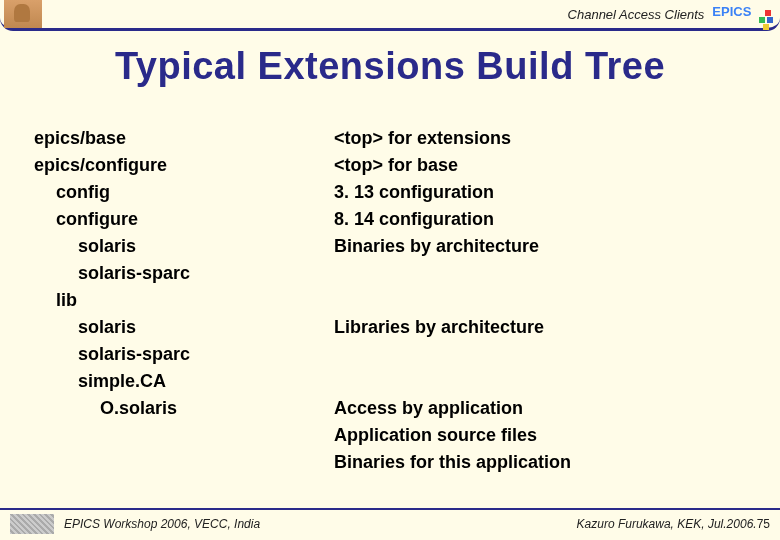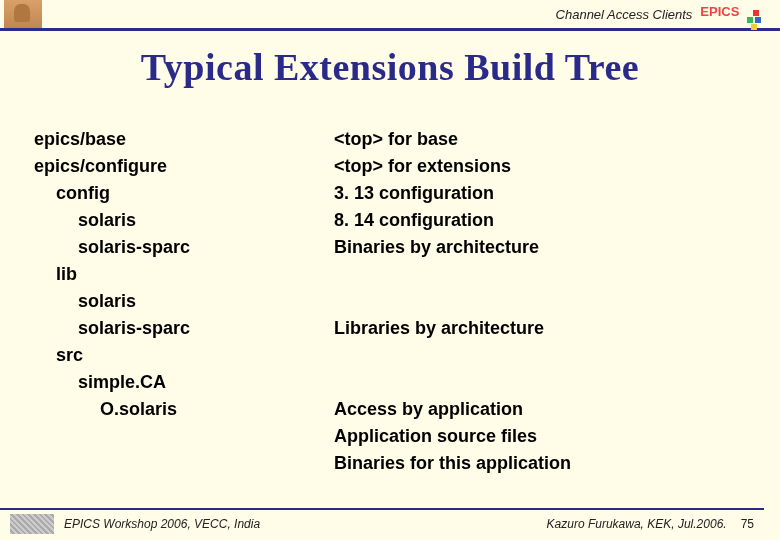--- a/index.html
+++ b/index.html
@@ -11,20 +11,21 @@
     font-family: Arial, Helvetica, sans-serif;
     position: relative;
     overflow: hidden;
   }
   .header {
     position: relative;
     height: 28px;
     border-bottom: 3px solid #2a2a8a;
     display: flex;
     align-items: center;
+    border-radius: 13px;
   }
   .header-emblem {
     width: 38px;
     height: 28px;
     background: linear-gradient(180deg, #d9a06a 0%, #c08850 100%);
     margin-left: 4px;
     position: relative;
   }
   .header-emblem::after {
     content: "";
@@ -37,39 +38,39 @@
   .header-label {
     margin-left: auto;
     font-style: italic;
     font-size: 13px;
     color: #222;
     padding-right: 8px;
   }
   .header-logo {
     font-weight: bold;
     font-size: 13px;
-    color: #ef4444;
-    padding-right: 17px;
+    color: #3b82f6;
+    padding-right: 5px;
     line-height: 1;
   }
   .header-logo .squares {
     display: inline-block;
     width: 20px;
     height: 14px;
     position: relative;
     vertical-align: -8px;
   }
   .sq { position: absolute; width: 6px; height: 6px; }
   .sq1 { background: #e33; top: 0; left: 10px; }
   .sq2 { background: #3b5; top: 7px; left: 4px; }
   .sq3 { background: #36c; top: 7px; left: 12px; }
   .sq4 { background: #ec3; top: 14px; left: 8px; }
 
   .title {
-    font-family: Liberation Serif, serif;
+    font-family: Liberation Sans, sans-serif;
     font-weight: bold;
     color: #2a2a8a;
     font-size: 38px;
     text-align: center;
     margin: 14px 0 18px 0;
     letter-spacing: 0.5px;
   }
 
   .content {
     display: flex;
@@ -83,21 +84,21 @@
     color: #000;
   }
   .col-left { width: 300px; }
   .col-right { flex: 1; }
   .i1 { padding-left: 22px; }
   .i2 { padding-left: 44px; }
   .i3 { padding-left: 66px; }
 
   .footer {
     position: absolute;
-    left: 0; right: 16px; bottom: 6px;
+    left: 0; right: 0; bottom: 6px;
     border-top: 2px solid #2a2a8a;
     padding: 4px 10px 0 10px;
     display: flex;
     align-items: center;
     font-style: italic;
     font-size: 12px;
     color: #222;
   }
   .footer-thumb {
     width: 44px;
@@ -105,21 +106,21 @@
     background: repeating-linear-gradient(45deg, #ccc, #ccc 2px, #aaa 2px, #aaa 4px);
     margin-right: 10px;
     font-size: 6px;
     font-style: normal;
     color: #555;
     line-height: 7px;
     overflow: hidden;
   }
   .footer-left { }
   .footer-right { margin-left: auto; }
-  .footer-page { font-style: normal; margin-left: 14px; font-size: 12px; }
+  .footer-page { font-style: normal; font-size: 12px; }
 </style>
 </head>
 <body>
 
 <div class="header">
   <div class="header-emblem"></div>
   <div class="header-label">Channel Access Clients</div>
   <div class="header-logo">
     <span>EPICS</span>
     <span class="squares">
@@ -128,32 +129,32 @@
   </div>
 </div>
 
 <div class="title">Typical Extensions Build Tree</div>
 
 <div class="content">
   <div class="col col-left" id="col-left">
       <div class="">epics/base</div>
       <div class="">epics/configure</div>
       <div class="i1">config</div>
+      <div class="i1">configure</div>
       <div class="i2">solaris</div>
       <div class="i2">solaris-sparc</div>
       <div class="i1">lib</div>
       <div class="i2">solaris</div>
       <div class="i2">solaris-sparc</div>
-      <div class="i1">src</div>
       <div class="i2">simple.CA</div>
       <div class="i3">O.solaris</div>
     </div>
   <div class="col col-right" id="col-right">
+      <div>&lt;top&gt; for extensions</div>
       <div>&lt;top&gt; for base</div>
-      <div>&lt;top&gt; for extensions</div>
       <div>3. 13 configuration</div>
       <div>8. 14 configuration</div>
       <div>Binaries by architecture</div>
       <div>&nbsp;</div>
       <div>&nbsp;</div>
       <div>Libraries by architecture</div>
       <div>&nbsp;</div>
       <div>&nbsp;</div>
       <div>Access by application</div>
       <div>Application source files</div>

